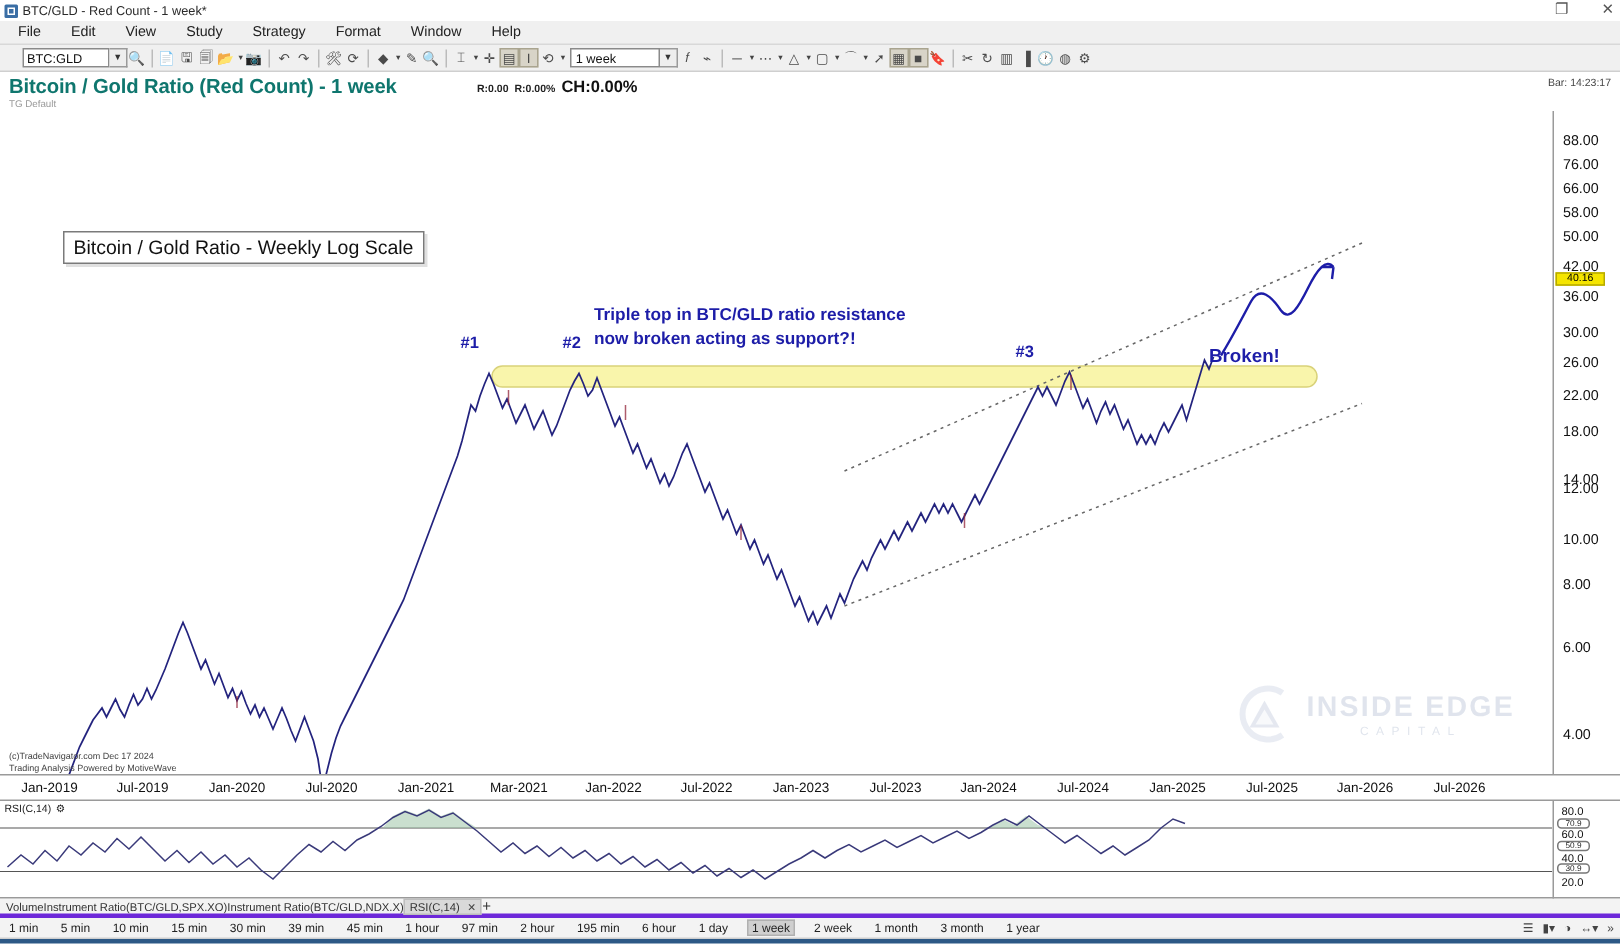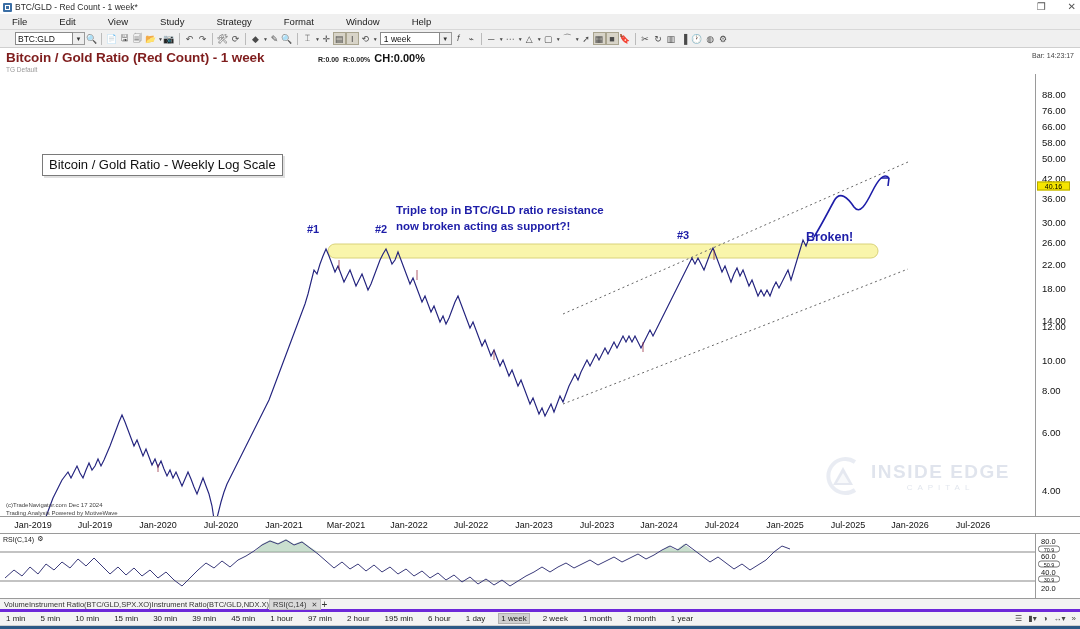--- a/index.html
+++ b/index.html
@@ -17,21 +17,21 @@
     width:9px;height:9px;margin-left:3px;margin-right:3px;
     background:#3a6ea5;border-radius:1px;position:relative;flex:none;
   }
   .tb-icon::after{content:"";position:absolute;inset:2px;border:1px solid #fff;}
   .tb-title{font-size:8.5px;color:#2a2a2a;white-space:nowrap;text-align:right;}
   .tb-ctrls{position:absolute;right:4px;top:0;display:flex;gap:22px;align-items:center;height:14px;}
   .tb-btn{font-size:10px;color:#555;line-height:10px;cursor:default;}
   
   .menubar{
     height:16px;background:#f0f0f0;border-bottom:1px solid #d8d8d8;
-    display:flex;align-items:center;padding-left:4px;gap:16px;
+    display:flex;align-items:center;padding-left:4px;gap:4px;
   }
   .menuitem{font-size:9.5px;color:#222;padding:1px 8px;white-space:nowrap;}
   
   .toolbar{
     height:18px;background:#f0f0f0;border-bottom:1px solid #cfcfcf;
     display:flex;align-items:center;padding-left:15px;gap:0;
   }
   .sym-box{
     width:58px;height:13px;border:1px solid #8a8a8a;background:#fff;
     font-size:8.5px;display:flex;align-items:center;padding-left:2px;color:#111;
@@ -46,21 +46,21 @@
     font-size:9px;color:#4a4a4a;flex:none;
   }
   .ticon.sel{background:#d8d4c8;border:1px solid #a9a48f;}
   .tf-box{
     width:60px;height:13px;border:1px solid #8a8a8a;background:#fff;font-size:8.5px;
     display:flex;align-items:center;padding-left:3px;color:#111;margin-left:2px;
   }
   .drop-caret{font-size:5px;color:#444;margin-left:1px;}
   
   .chart-head{position:relative;height:26px;padding-left:6px;padding-top:2px;background:#fff;}
-  .ch-title{font-size:13.5px;font-weight:bold;color:#7f1d1d;letter-spacing:-0.1px;}
+  .ch-title{font-size:13.5px;font-weight:bold;color:#0f766e;letter-spacing:-0.1px;}
   .ch-sub{font-size:6.5px;color:#999;margin-top:1px;}
   .ch-stats{position:absolute;left:318px;top:4px;display:flex;align-items:baseline;gap:4px;}
   .ch-r{font-size:7px;font-weight:bold;color:#222;}
   .ch-ch{font-size:11px;font-weight:bold;color:#111;}
   .bar-time{position:absolute;right:6px;top:4px;font-size:7px;color:#444;}
   
   .chart-wrap{position:relative;width:1080px;height:442px;background:#fff;}
   .plot{position:absolute;left:0;top:0;width:1035px;height:442px;overflow:hidden;padding-left:28px;}
   .axis-right{
     position:absolute;left:1035px;top:0;width:45px;height:442px;

